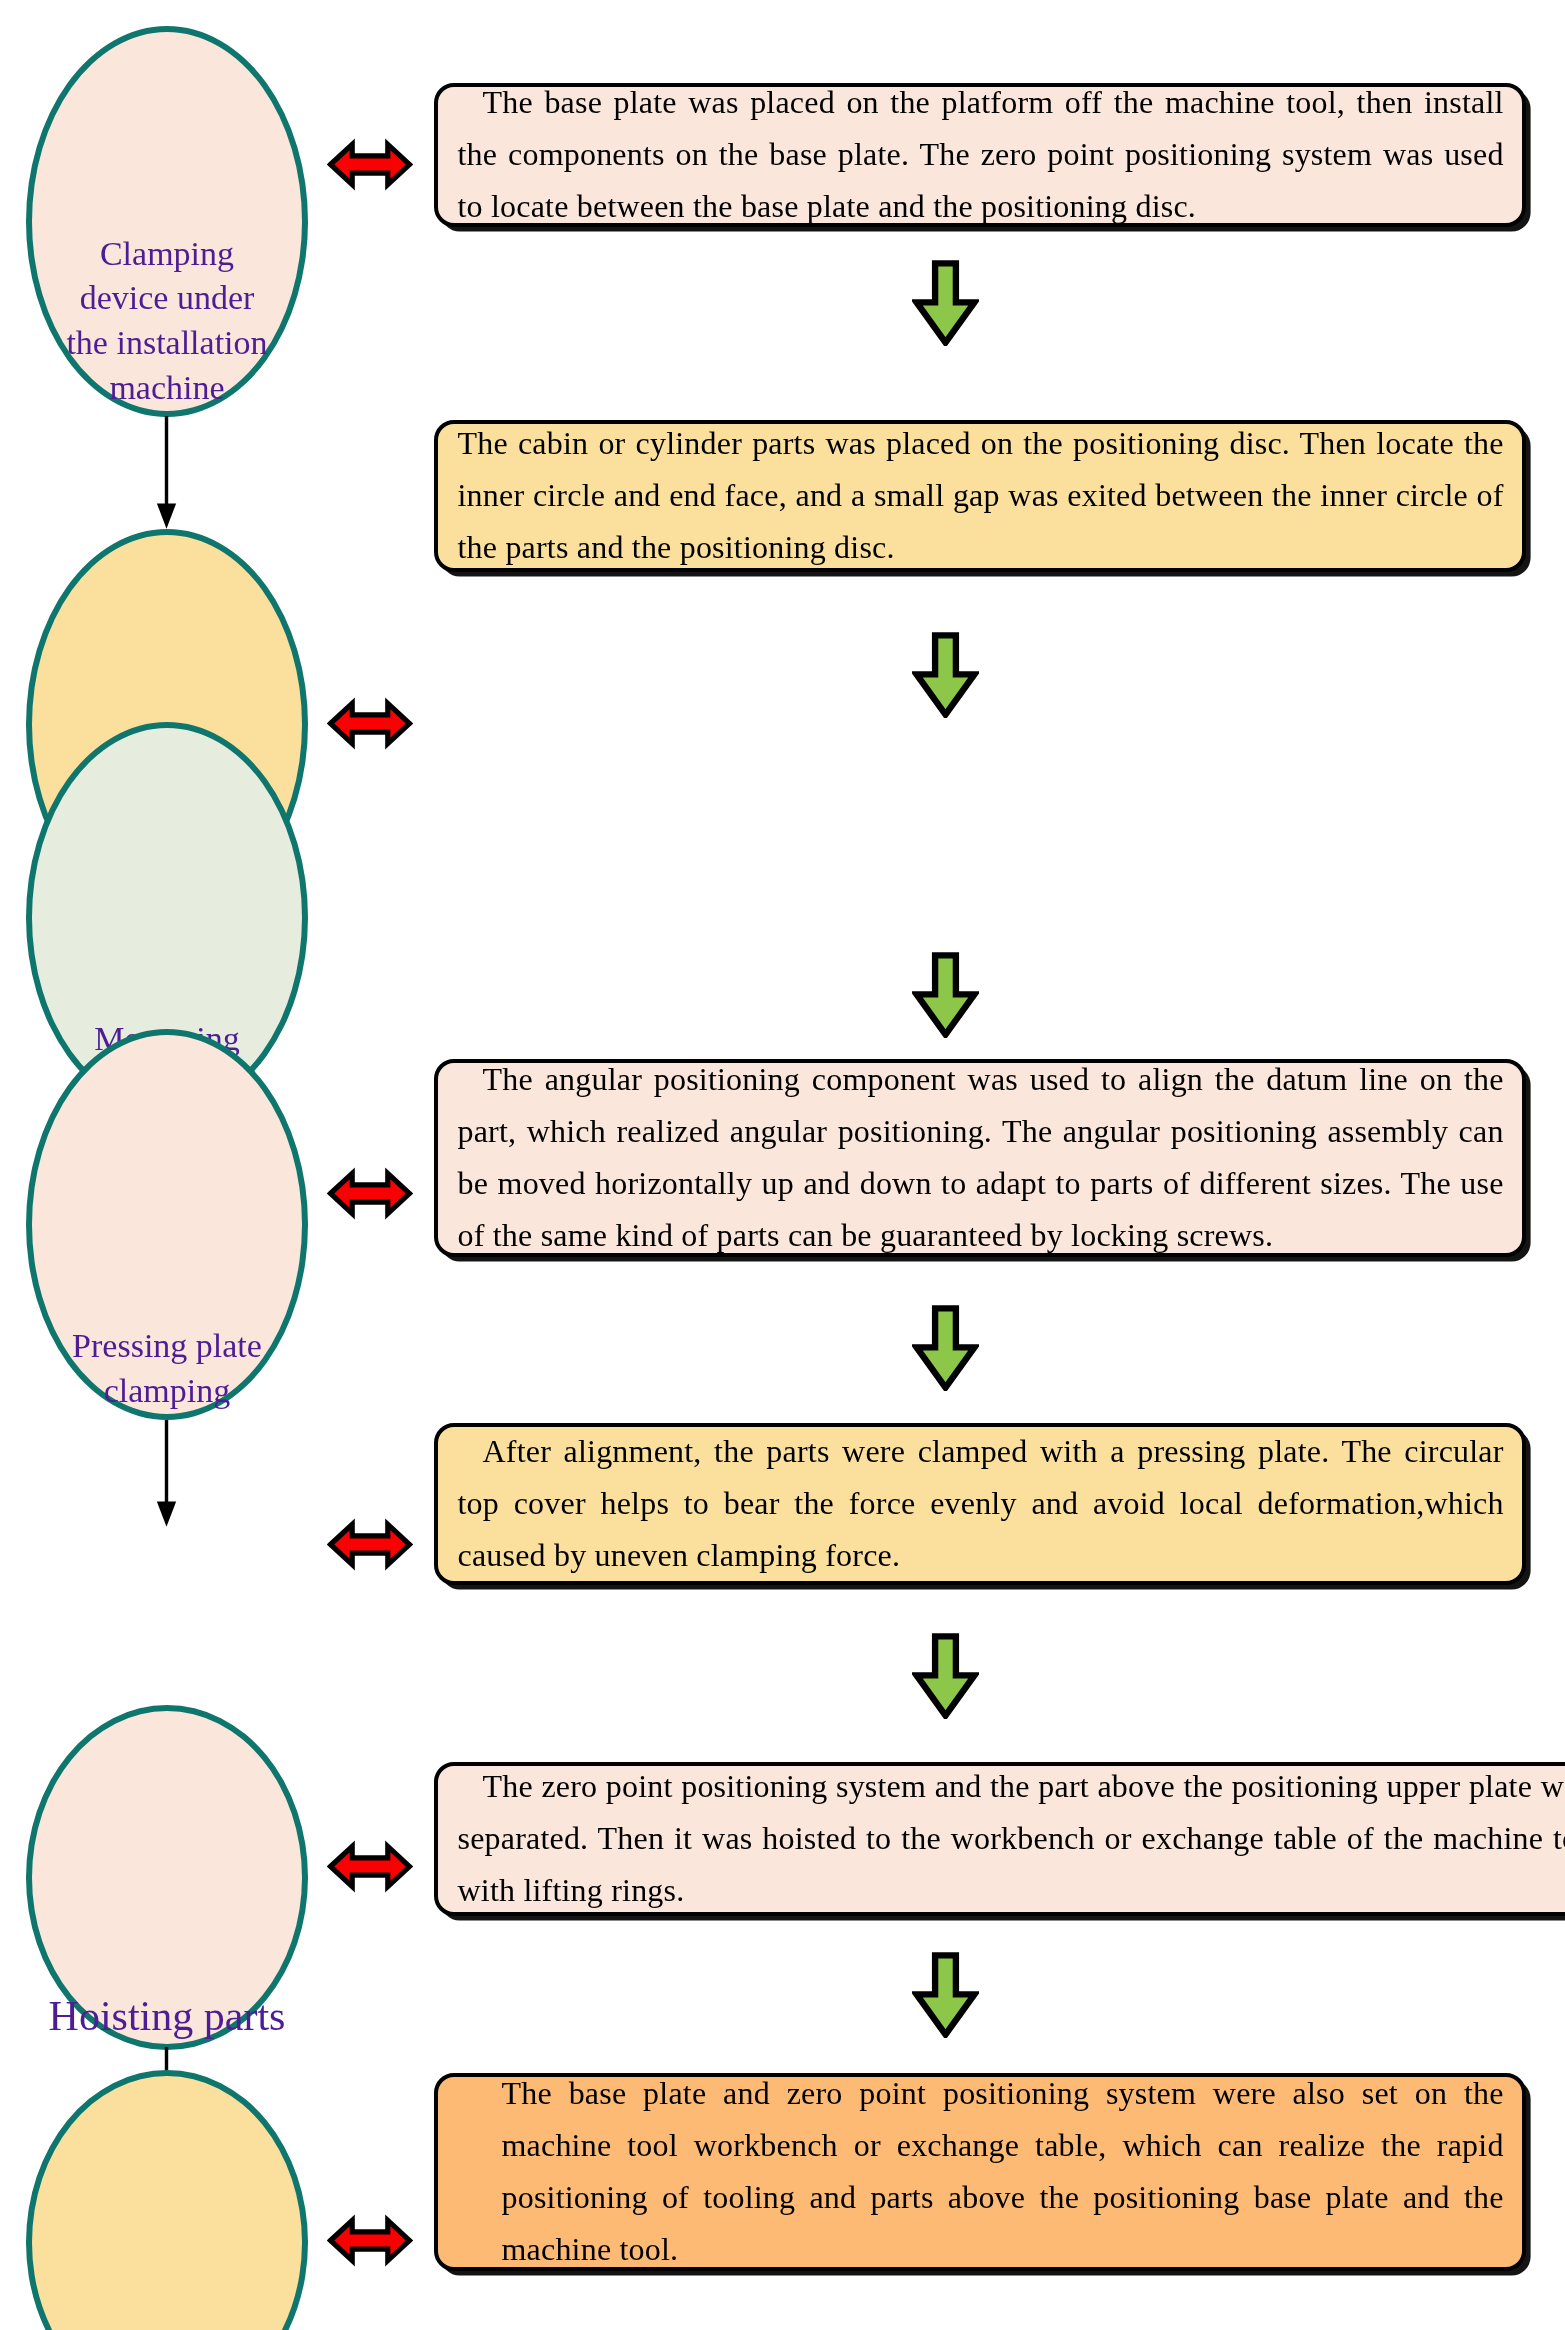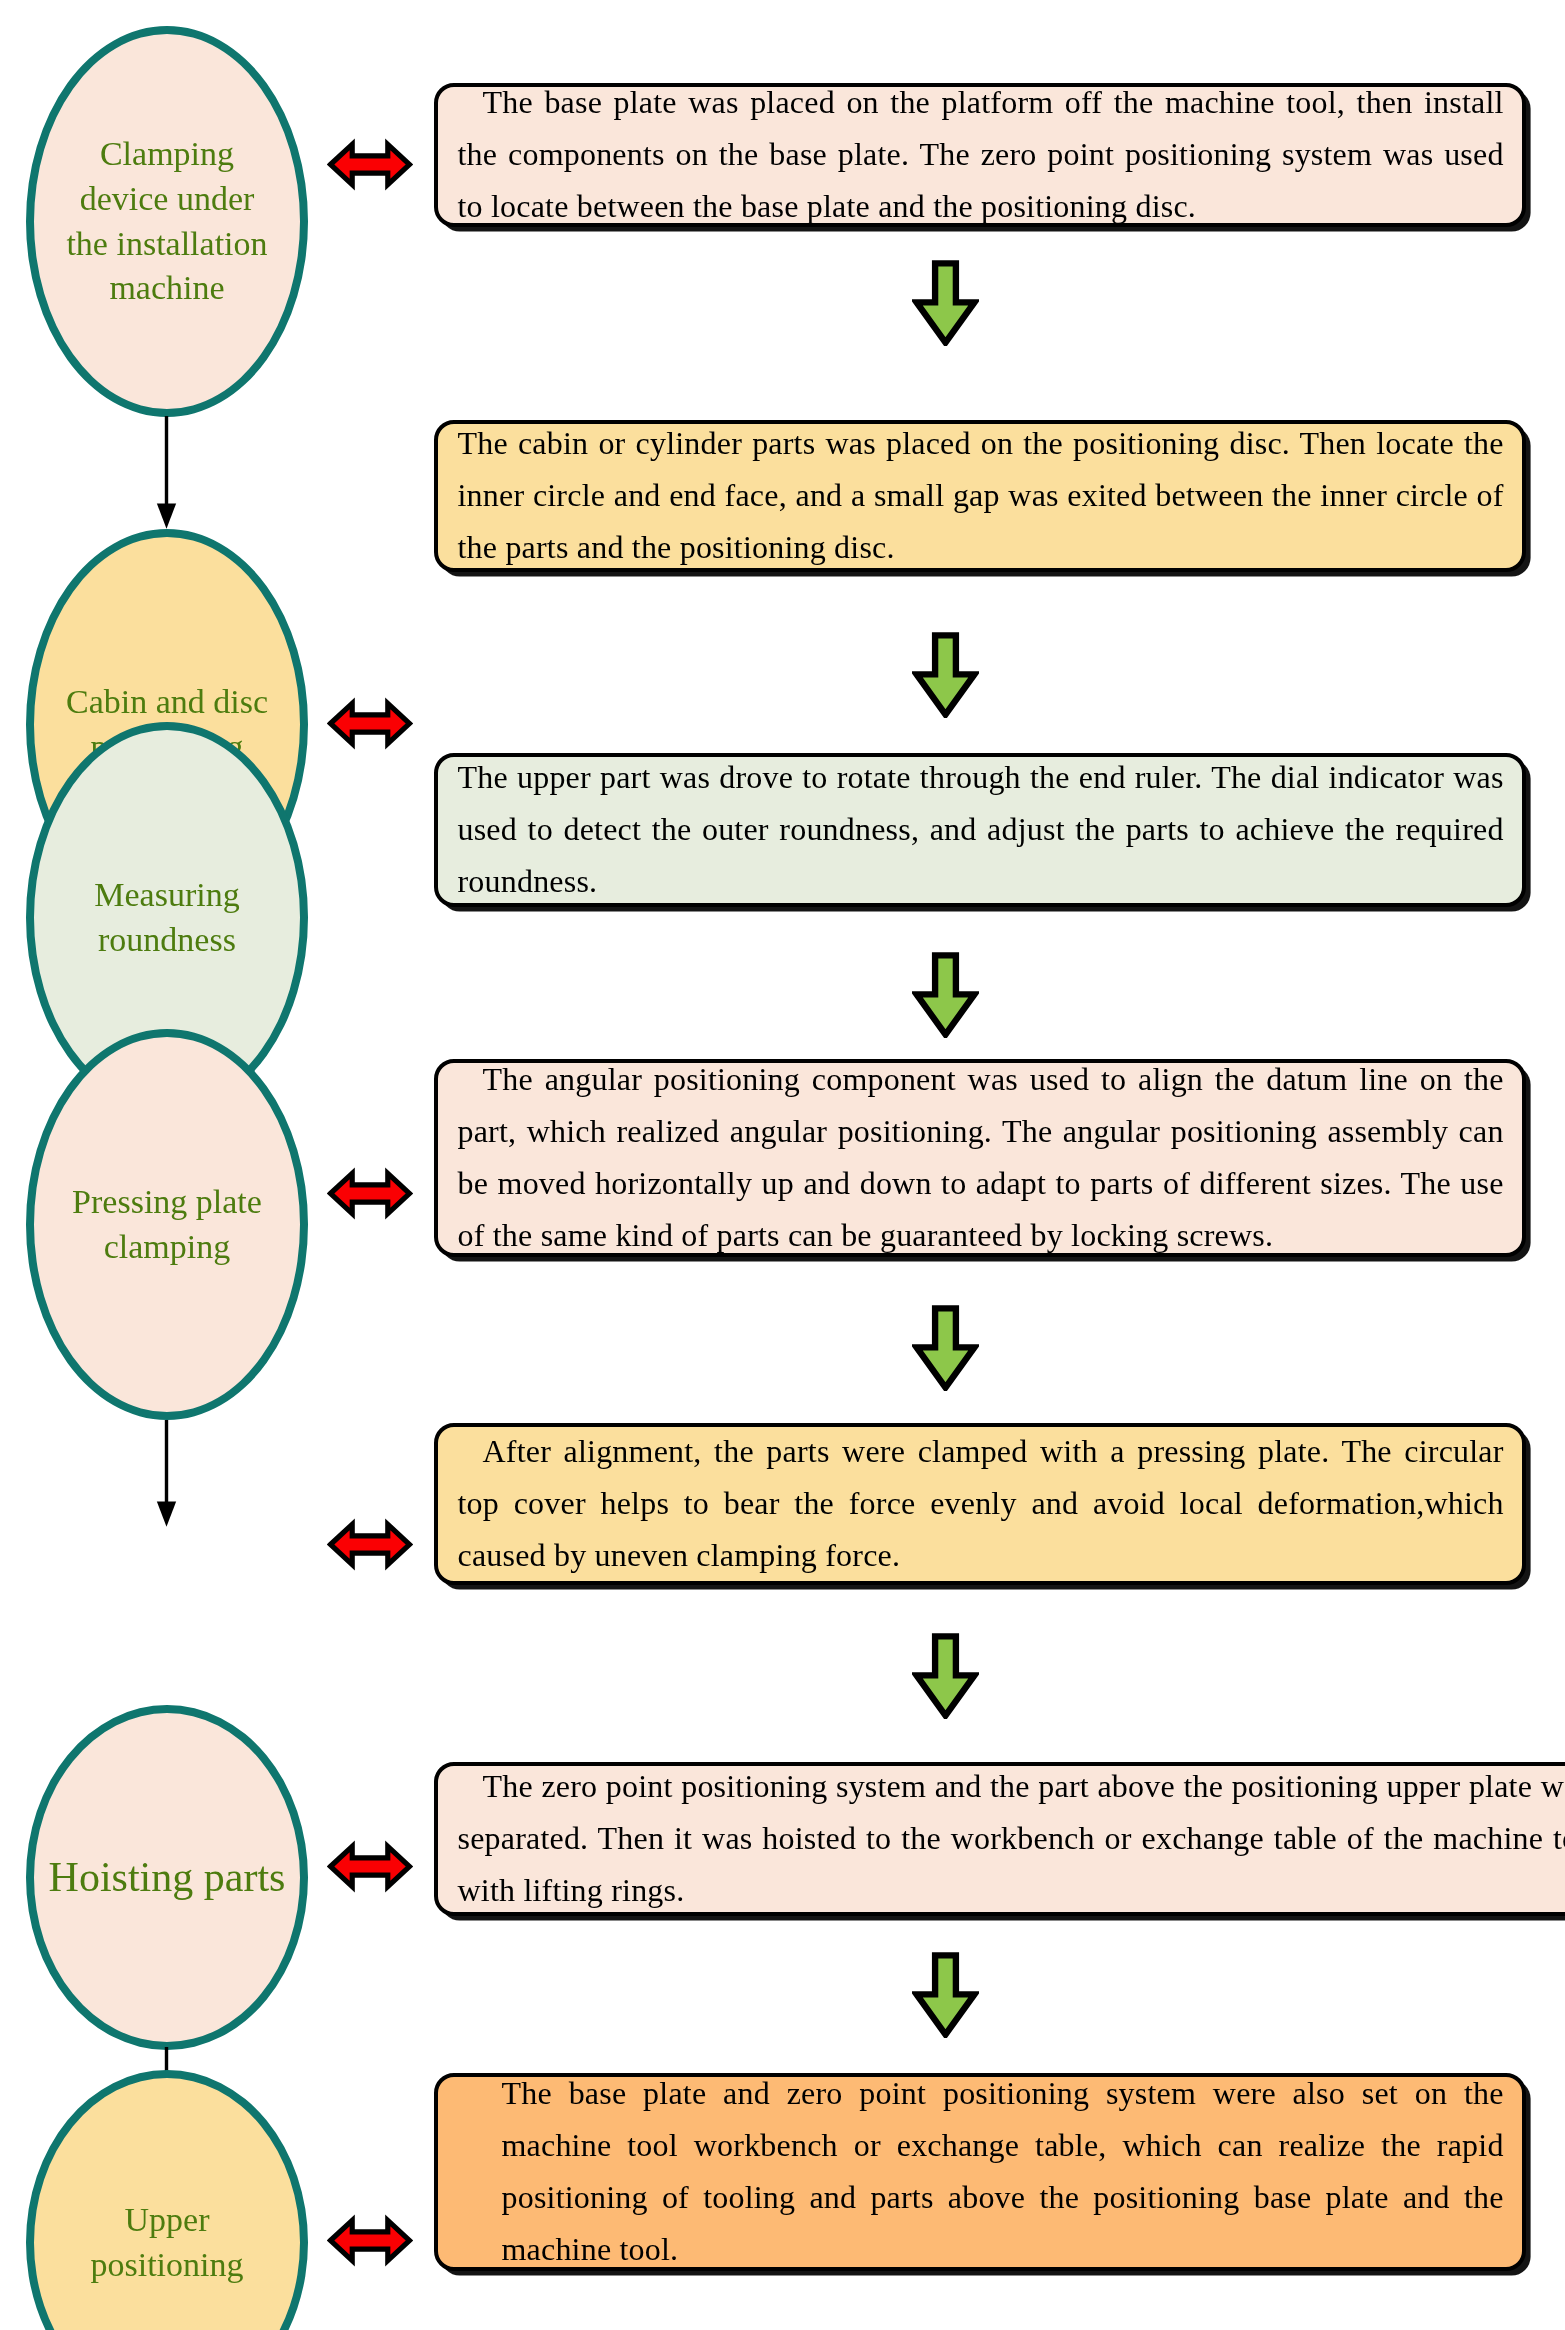--- a/index.html
+++ b/index.html
@@ -15,27 +15,27 @@
     width: 1565px;
     height: 2330px;
     background: #ffffff;
     overflow: hidden;
   }
 
   
   .node {
     position: absolute;
     box-sizing: border-box;
-    border: 8px solid #0f766e;
+    border: 6px solid #0f766e;
     border-radius: 50%;
     display: flex;
-    align-items: center;
+    align-items: flex-end;
     justify-content: center;
     text-align: center;
-    color: #4d7c0f;
+    color: #4c1d95;
     line-height: 1.32;
   }
   .node-label {
     display: block;
     padding: 0 5.7px;
     white-space: pre-line;
   }
 
   
   .desc-box {
@@ -145,23 +145,20 @@
     <svg viewBox="0 0 116 150" preserveAspectRatio="none">
       <path d="M40 6 L76 6 L76 74 L108 74 L58 144 L8 74 L40 74 Z" fill="#8DC74A" stroke="#000000" stroke-width="11" stroke-linejoin="miter"></path>
     </svg>
   </div>
 
   <div class="node" style="left:26px; top:722px; width:282px; height:391px; background:#E7EDDE; font-size:34px;">
     <span class="node-label">Measuring
 roundness</span>
   </div>
 
-  <div class="desc-box" style="left:434px; top:753px; width:1092px; height:154px; background:#E7EDDE;">
-    <span class="desc-text no-indent">The upper part was drove to rotate through the end ruler. The dial indicator was used to detect the outer roundness, and adjust the parts to achieve the required roundness.</span>
-  </div>
 
   <div class="connector" style="left:154px; top:1113px; height:115px;">
     <svg viewBox="0 0 44 200" preserveAspectRatio="none">
       <line x1="22" y1="0" x2="22" y2="160" stroke="#000000" stroke-width="6"></line>
       <path d="M22 196 L5 152 L39 152 Z" fill="#000000"></path>
     </svg>
   </div>
 
   <div class="green-arrow" style="left:912px; top:952px;">
     <svg viewBox="0 0 116 150" preserveAspectRatio="none">

